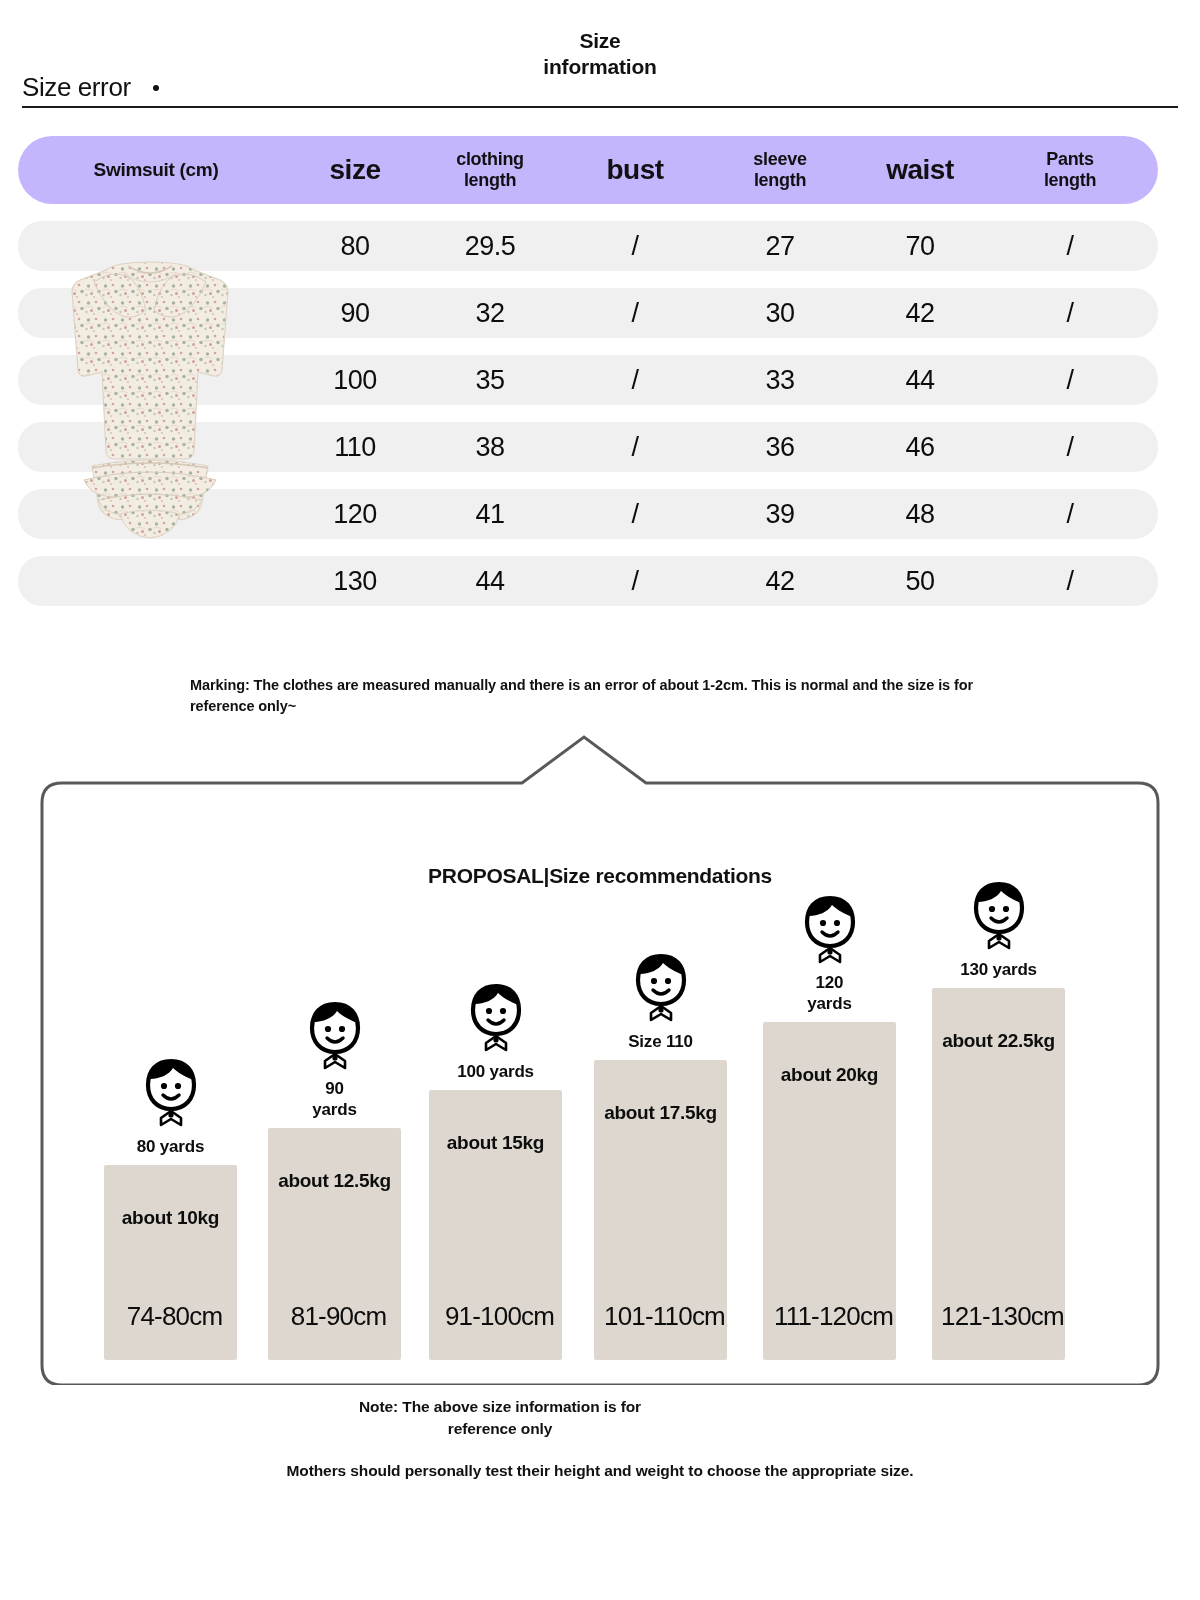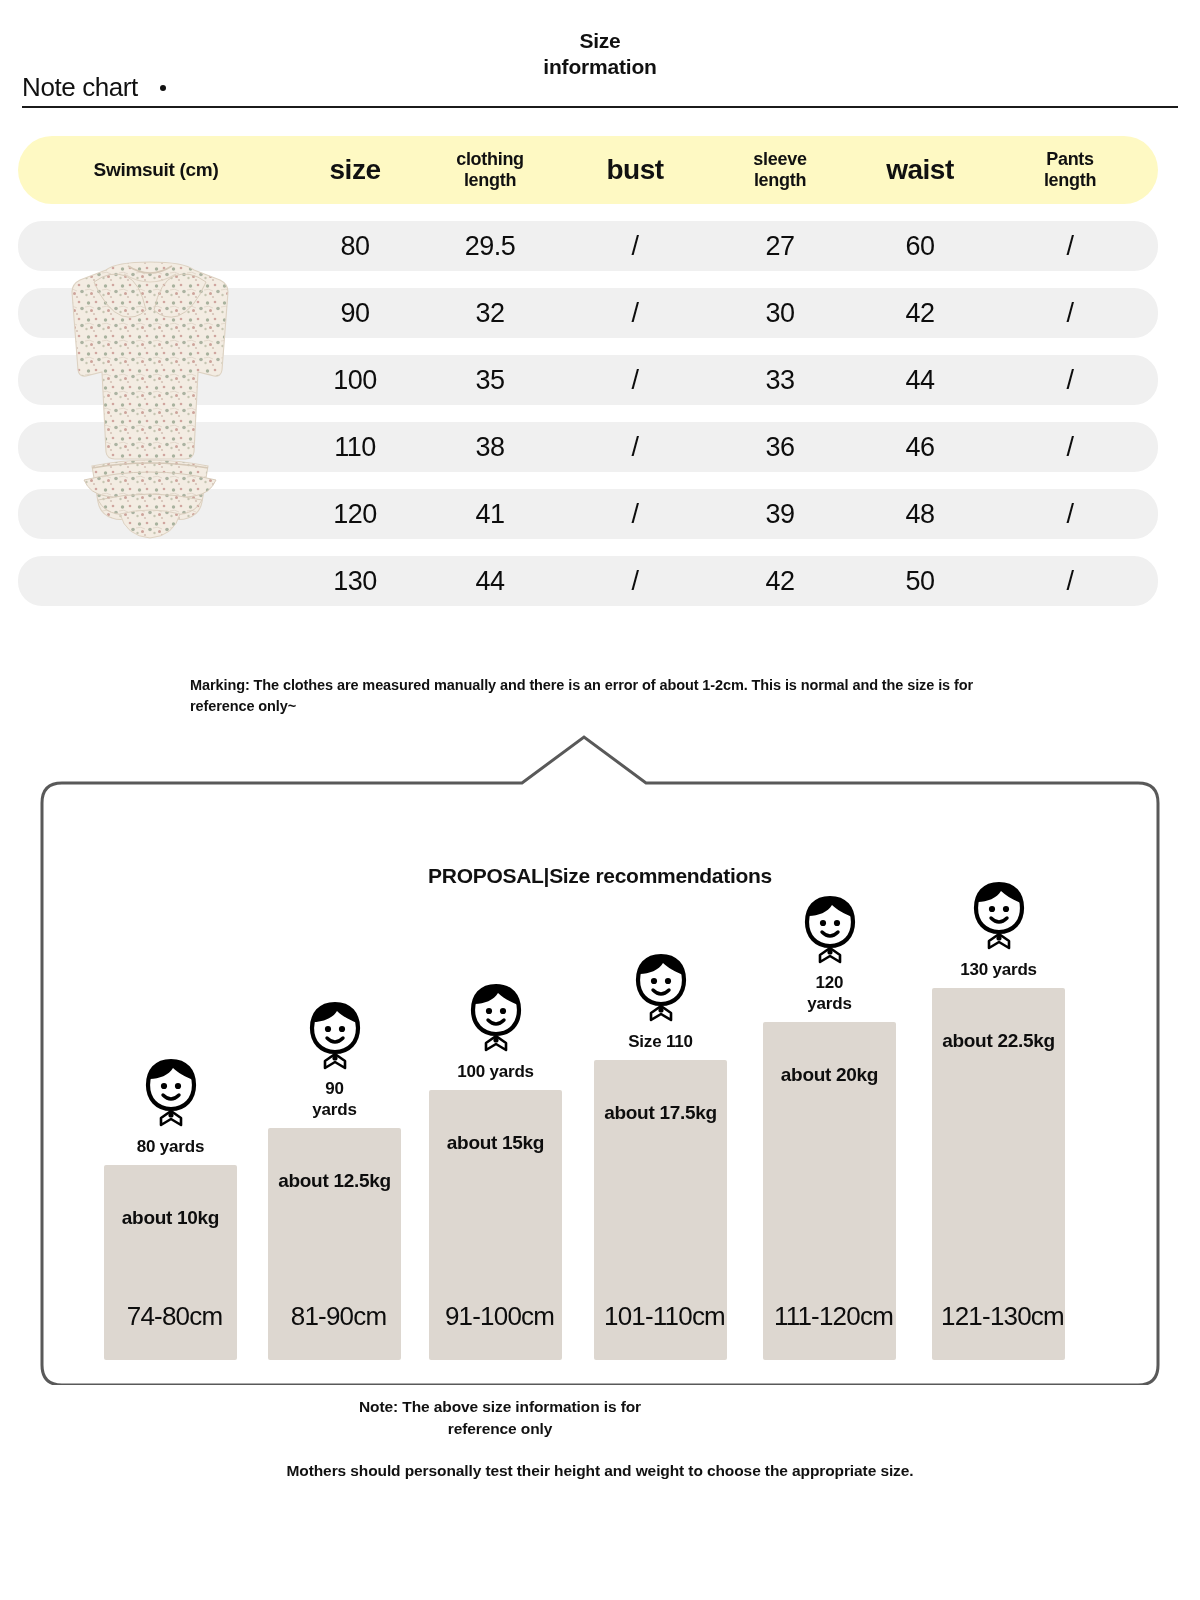--- a/index.html
+++ b/index.html
@@ -58,21 +58,21 @@
   
   .table-wrap {
     position: absolute;
     top: 136px;
     left: 18px;
     width: 1140px;
   }
   .t-head {
     display: flex;
     align-items: center;
-    background: #fef9c3;
+    background: #c4b5fd;
     border-radius: 34px;
     height: 68px;
     padding: 12px 4px;
   }
   .t-row {
     display: flex;
     align-items: center;
     background: #f0f0f0;
     border-radius: 24px;
     height: 50px;
@@ -234,21 +234,21 @@
 </style>
 </head>
 <body>
 
 <div class="top-title">
   <div>Size</div>
   <div>information</div>
 </div>
 
 <div class="size-chart-row">
-  <span class="size-chart-label">Note chart</span>
+  <span class="size-chart-label">Size error</span>
   <span class="bullet-dot"></span>
 </div>
 <div class="header-rule"></div>
 
 <div class="table-wrap">
 
   <div class="t-head">
     <div class="c-pic th-pic">Swimsuit (cm)</div>
     <div class="c-size th-lg">size</div>
     <div class="c-cl th-sm">
@@ -267,21 +267,21 @@
     </div>
   </div>
 
   <div id="table-body">
       <div class="t-row">
         <div class="c-pic"></div>
         <div class="c-size td">80</div>
         <div class="c-cl td">29.5</div>
         <div class="c-bust td">/</div>
         <div class="c-sl td">27</div>
-        <div class="c-waist td">60</div>
+        <div class="c-waist td">70</div>
         <div class="c-pl td">/</div>
       </div>
       <div class="t-row">
         <div class="c-pic"></div>
         <div class="c-size td">90</div>
         <div class="c-cl td">32</div>
         <div class="c-bust td">/</div>
         <div class="c-sl td">30</div>
         <div class="c-waist td">42</div>
         <div class="c-pl td">/</div>

